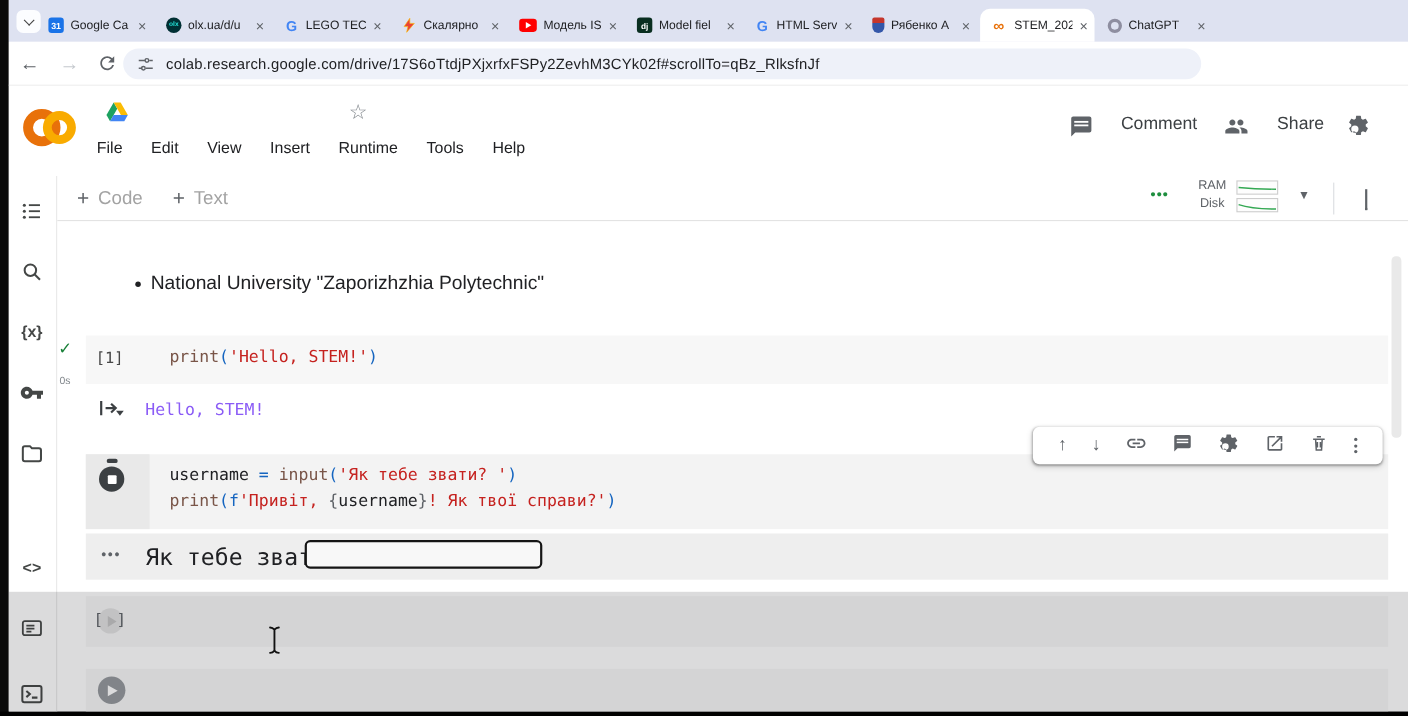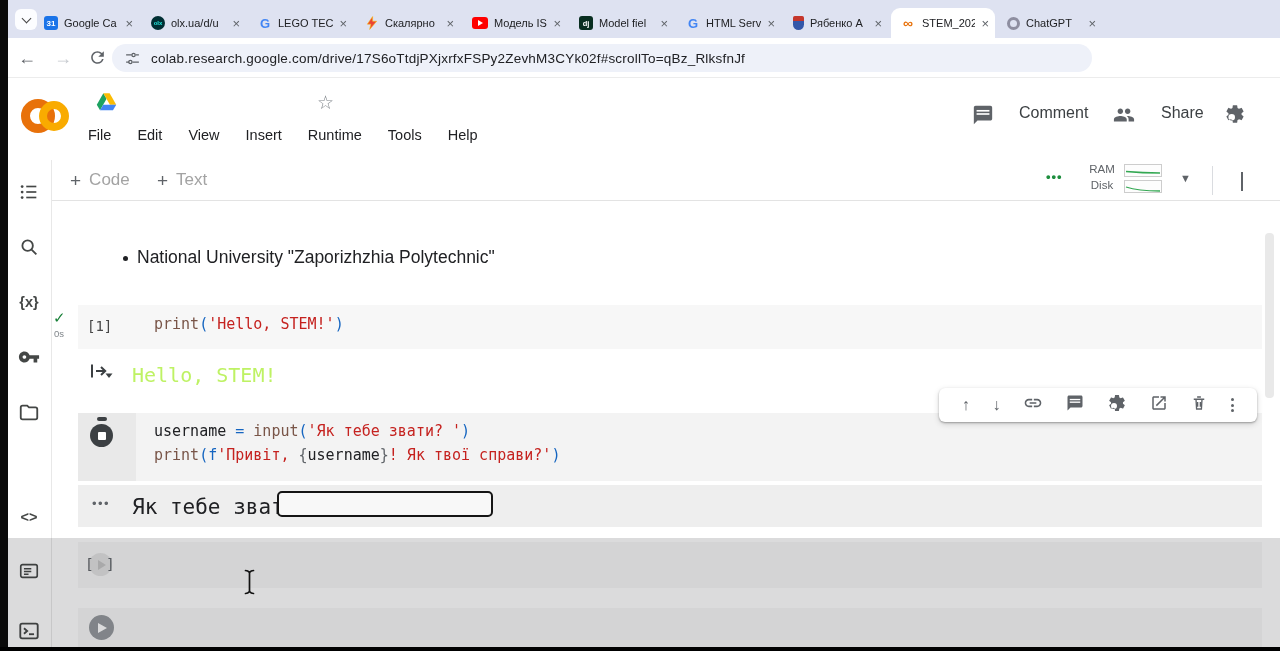--- a/index.html
+++ b/index.html
@@ -76,21 +76,21 @@
   .md-dot{width:5px;height:5px;border-radius:50%;background:#202124}
   .md-text{font-size:17.5px;color:#202124}
 
   .cellstrip{background:#f7f7f7}
   .check{font-size:15px;color:#188038;line-height:1}
   .celltime{font-size:9.5px;color:#80868b}
   .execlabel{font-size:14px;color:#474747}
   .codeline{font-size:15px;height:24px;display:flex;white-space:pre}
   .tk-fn{color:#795548}.tk-pr{color:#1565c0}.tk-st{color:#c5221f}
   .tk-op{color:#1565c0}.tk-br{color:#5f6368}.tk-va{color:#202124}
-  .outtext{font-size:20px;color:#bef264;white-space:pre}
+  .outtext{font-size:15px;color:#8b5cf6;white-space:pre}
 
   .cell2ed{left:78px;top:413px;width:1184px;height:68px;background:#f3f3f3}
   .cell2gut{left:78px;top:413px;width:58px;height:68px;background:#e9e9e9}
   .stopbar{left:97px;top:417px;width:10px;height:3.5px;background:#3c4043;border-radius:2px}
   .stopbtn{left:90px;top:424px;width:23px;height:23px;background:#3c4043;border-radius:50%;
            display:flex;align-items:center;justify-content:center}
   .stopbtn i{display:block;width:8px;height:8px;background:#fff;border-radius:1px}
 
   .celltb{left:939px;top:388px;width:318px;height:34px;background:#fff;border-radius:6px;z-index:20;
           box-shadow:0 1px 2px rgba(0,0,0,.3),0 2px 6px rgba(0,0,0,.15);
@@ -334,21 +334,21 @@
           <path d="M12 15.5h5.5"></path>
         </g>
       </svg>
   </div>
 
   <div class="abs md-dot" style="left:123px;top:256px"></div>
   <div class="abs md-text" style="left:137px;top:247px">National University "Zaporizhzhia Polytechnic"</div>
 
   <div class="abs cellstrip" style="left:78px;top:305px;width:1184px;height:44px"></div>
   <div class="abs check" style="left:53px;top:310px">✓</div>
-  <div class="abs celltime" style="left:54px;top:328px">0s</div>
+  <div class="abs celltime" style="left:54px;top:341px">0s</div>
   <div class="abs execlabel mono" style="left:87px;top:318px">[1]</div>
   <div class="abs codeline mono" style="left:154px;top:315px"><span class="tk-fn">print</span><span class="tk-pr">(</span><span class="tk-st">'Hello, STEM!'</span><span class="tk-pr">)</span></div>
 
   <div class="abs" style="left:88px;top:359px">
     <svg width="26" height="24" viewBox="0 0 26 24">
         <g stroke="#3c4043" stroke-width="2" fill="none">
           <path d="M4 5.5v13"></path>
           <path d="M8 12h8.5"></path>
           <path d="M13 8l4.2 4-4.2 4"></path>
         </g>

